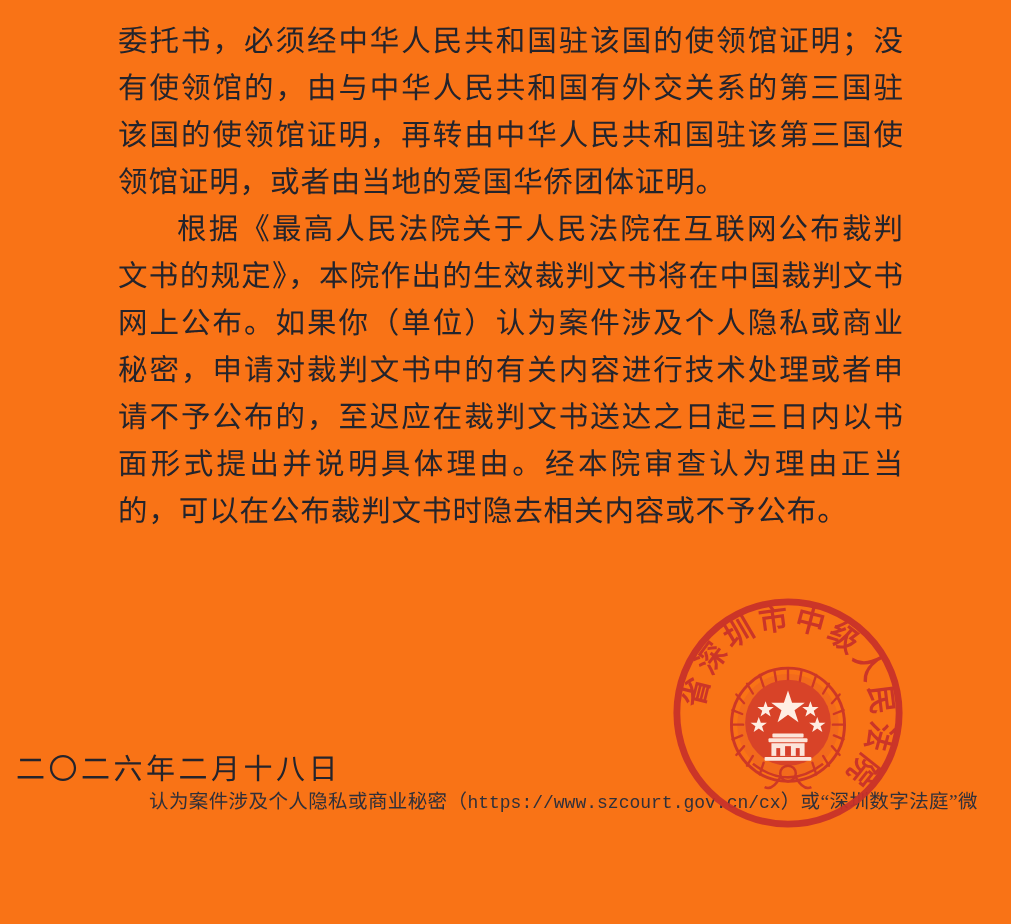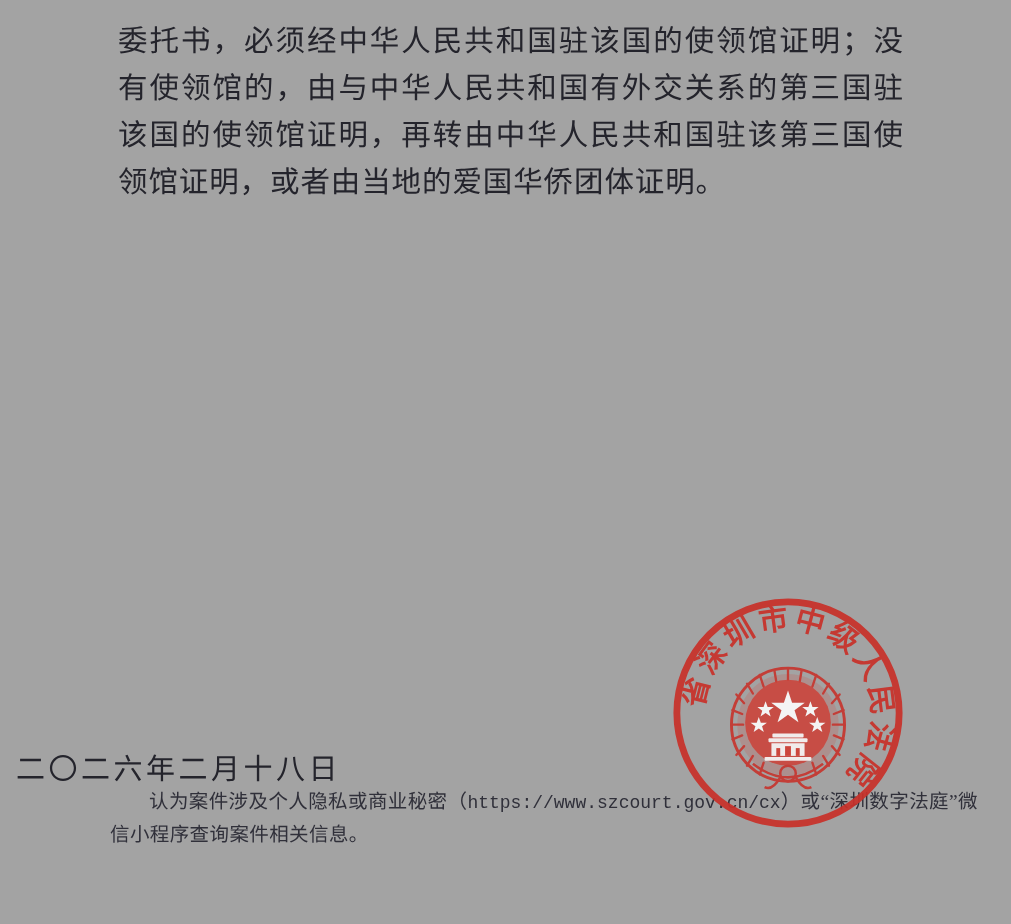--- a/index.html
+++ b/index.html
@@ -8,21 +8,21 @@
     padding: 0;
     background: #ffffff;
   }
   body {
     font-family: "Liberation Serif", "DejaVu Serif", serif;
   }
   .page {
     position: relative;
     width: 1011px;
     height: 924px;
-    background: #a3a3a3;
+    background: #f97316;
     overflow: hidden;
     box-sizing: border-box;
   }
 
   
   .body-block {
     position: absolute;
     left: 118px;
     top: 18px;
     width: 786px;
@@ -93,20 +93,21 @@
     letter-spacing: 0;
   }
 </style>
 </head>
 <body>
 
 <div class="page">
 
   <div class="body-block">
     <p class="para">委托书，必须经中华人民共和国驻该国的使领馆证明；没有使领馆的，由与中华人民共和国有外交关系的第三国驻该国的使领馆证明，再转由中华人民共和国驻该第三国使领馆证明，或者由当地的爱国华侨团体证明。</p>
+    <p class="para indent">根据《最高人民法院关于人民法院在互联网公布裁判文书的规定》，本院作出的生效裁判文书将在中国裁判文书网上公布。如果你（单位）认为案件涉及个人隐私或商业秘密，申请对裁判文书中的有关内容进行技术处理或者申请不予公布的，至迟应在裁判文书送达之日起三日内以书面形式提出并说明具体理由。经本院审查认为理由正当的，可以在公布裁判文书时隐去相关内容或不予公布。</p>
   </div>
 
   <div class="seal">
     <svg viewBox="0 0 240 240" xmlns="http://www.w3.org/2000/svg">
       <defs>
         <path id="ringpath" d="M 120,120 m -86,0 a 86,86 0 1,1 172,0 a 86,86 0 1,1 -172,0"></path>
       </defs>
 
       <circle cx="120" cy="120" r="114" fill="none" stroke="#c8312a" stroke-width="7"></circle>
 
@@ -171,16 +172,15 @@
           <path d="M 128,186 Q 136,200 144,196"></path>
         </g>
       </g>
     </svg>
   </div>
 
   <div class="date-line">二〇二六年二月十八日</div>
 
   <div class="footer-note">
     <p class="fn-line first"><span>认为案件涉及个人隐私或商业秘密（</span><span class="url">https://www.szcourt.gov.cn/cx</span><span>）或“深圳数字法庭”微</span></p>
-    <p class="fn-line">信小程序查询案件相关信息。</p>
   </div>
 
 </div>
 
 </body></html>

